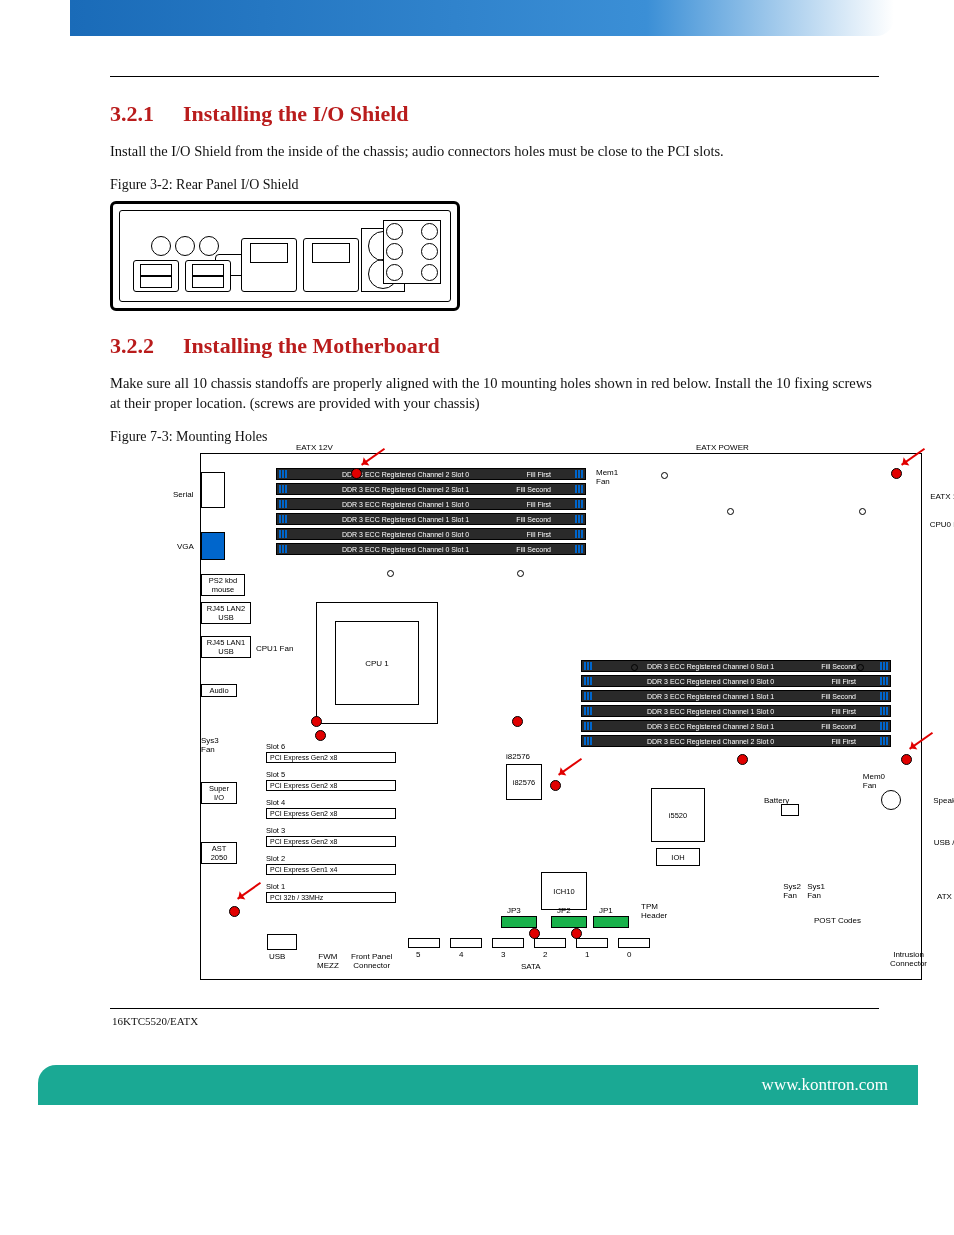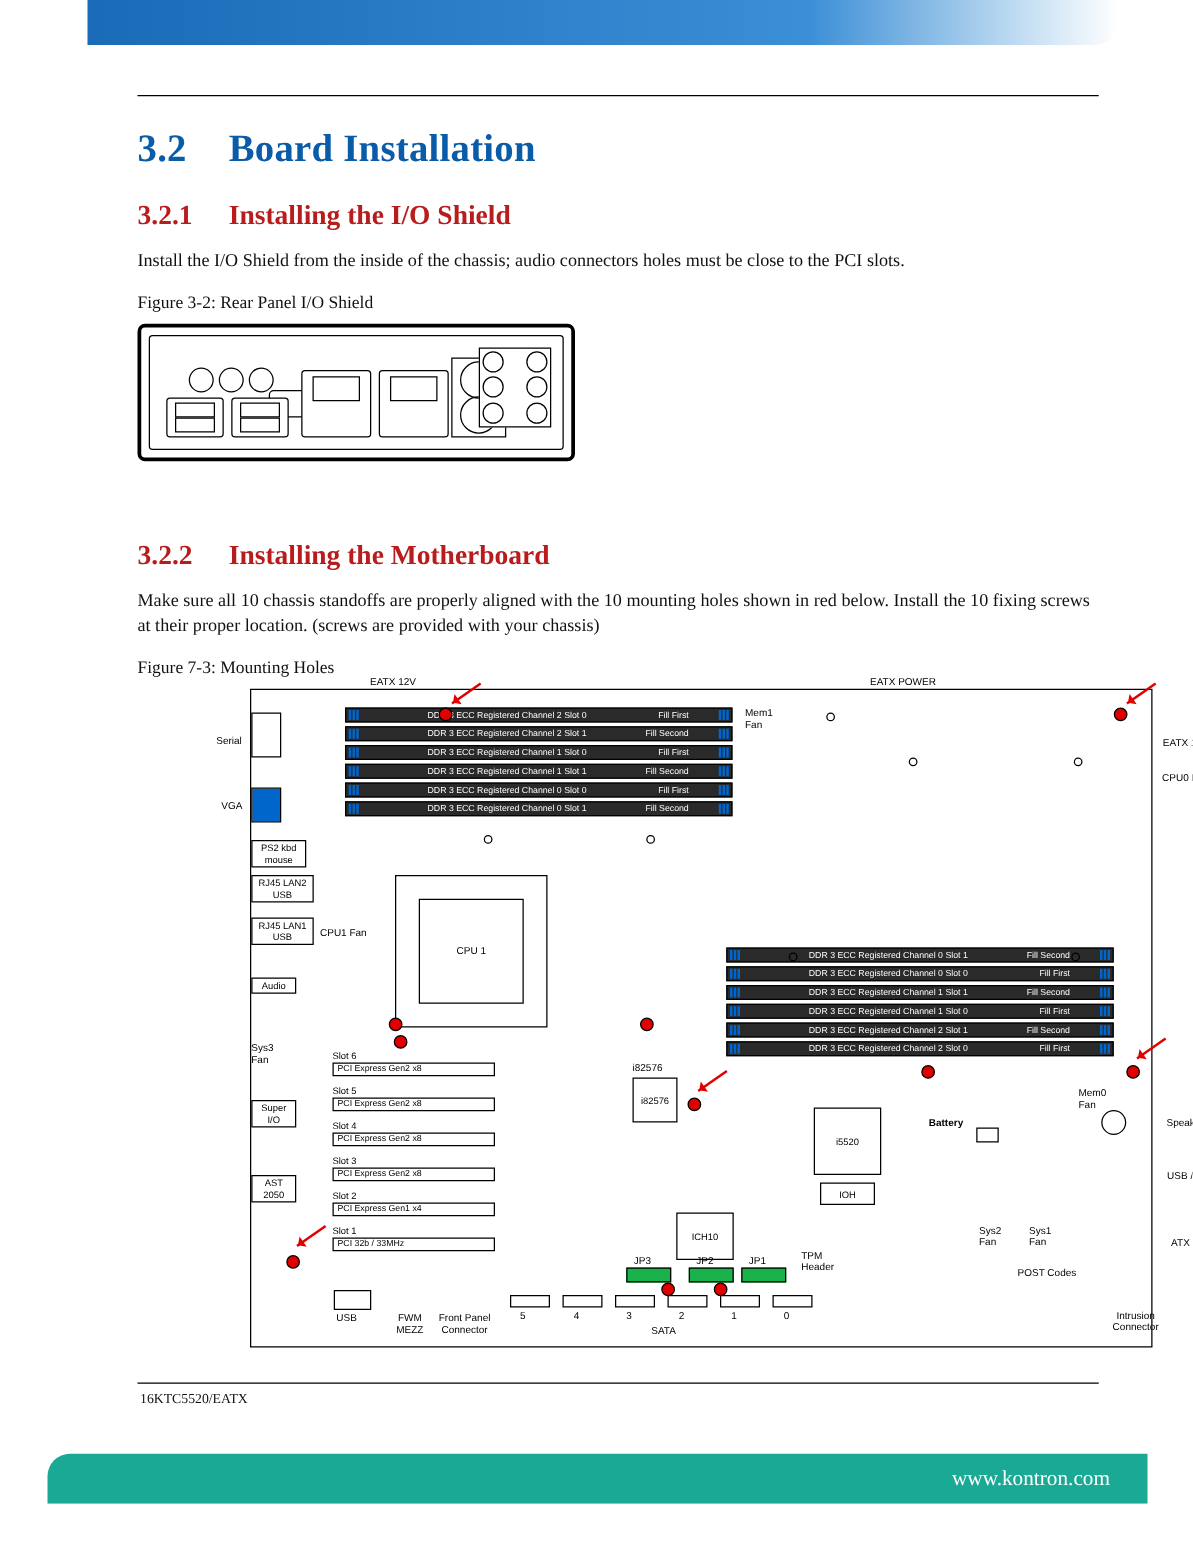--- a/index.html
+++ b/index.html
@@ -141,23 +141,20 @@
   .textlbl-left{position:absolute;border:1px solid #000;font-size:7.5px;padding:1px 2px;text-align:center;background:#fff;}
 </style>
 </head>
 <body>
 
 <div class="top-band"></div>
 
 <div class="page">
   <hr class="hr-top">
 
-  <h1>
-    <span class="num">3.2</span><span>Board Installation</span>
-  </h1>
 
   <h2>
     <span class="num">3.2.1</span><span>Installing the I/O Shield</span>
   </h2>
 
   <p>Install the I/O Shield from the inside of the chassis; audio connectors holes must be close to the PCI slots.</p>
   <p class="figcap">Figure 3-2: Rear Panel I/O Shield</p>
 
   <div class="io-shield">
     <div class="inner"></div>
@@ -175,21 +172,21 @@
         <span style="left:2px;top:2px;"></span>
           <span style="right:2px;top:2px;"></span>
         <span style="left:2px;top:22px;"></span>
           <span style="right:2px;top:22px;"></span>
         <span style="left:2px;bottom:2px;"></span>
           <span style="right:2px;bottom:2px;"></span>
       </div>
     </div>
   </div>
 
-  <h2 style="margin-top:62px;">
+  <h2 style="margin-top:22px;">
     <span class="num">3.2.2</span><span>Installing the Motherboard</span>
   </h2>
 
   <p>Make sure all 10 chassis standoffs are properly aligned with the 10 mounting holes shown in red below. Install the 10 fixing screws at their proper location. (screws are provided with your chassis)</p>
   <p class="figcap">Figure 7-3: Mounting Holes</p>
 
   <div class="mobo-container">
     <div class="mobo">
 
       <span class="lbl" style="left:95px;top:-11px;">EATX 12V</span>
@@ -348,27 +345,27 @@
           <div class="slot" style="top: 288px;"><div class="t1">Slot 6</div><div class="t2">PCI Express Gen2 x8</div></div>
           <div class="slot" style="top: 316px;"><div class="t1">Slot 5</div><div class="t2">PCI Express Gen2 x8</div></div>
           <div class="slot" style="top: 344px;"><div class="t1">Slot 4</div><div class="t2">PCI Express Gen2 x8</div></div>
           <div class="slot" style="top: 372px;"><div class="t1">Slot 3</div><div class="t2">PCI Express Gen2 x8</div></div>
           <div class="slot" style="top: 400px;"><div class="t1">Slot 2</div><div class="t2">PCI Express Gen1 x4</div></div>
           <div class="slot" style="top: 428px;"><div class="t1">Slot 1</div><div class="t2">PCI 32b / 33MHz</div></div>
         </div>
 
       <span class="lbl" style="right:36px;top:318px;white-space:pre-line;">Mem0
 Fan</span>
-      <span class="lbl" style="left:542px;top:342px;font-weight:bold;">Battery</span>
+      <span class="lbl" style="left:563px;top:342px;">Battery</span>
       <span class="lbl" style="right:-42px;top:342px;">Speaker</span>
       <span class="lbl" style="right:-74px;top:384px;">USB / USB Flash</span>
       <span class="lbl" style="right:-70px;top:438px;">ATX Connector</span>
       <span class="lbl" style="right:120px;top:428px;white-space:pre-line;">Sys2
 Fan</span>
-      <span class="lbl" style="right:80px;top:428px;white-space:pre-line;">Sys1
+      <span class="lbl" style="right:96px;top:428px;white-space:pre-line;">Sys1
 Fan</span>
       <span class="lbl" style="right:60px;top:462px;">POST Codes</span>
       <span class="lbl" style="right:-6px;top:496px;white-space:pre-line;text-align:center;">Intrusion
 Connector</span>
 
       <div class="conn" style="left:66px;top:480px;width:28px;height:14px;"></div>
       <span class="lbl" style="left:68px;top:498px;">USB</span>
       <span class="lbl" style="left:116px;top:498px;white-space:pre-line;text-align:center;">FWM
 MEZZ</span>
       <span class="lbl" style="left:150px;top:498px;white-space:pre-line;text-align:center;">Front Panel

